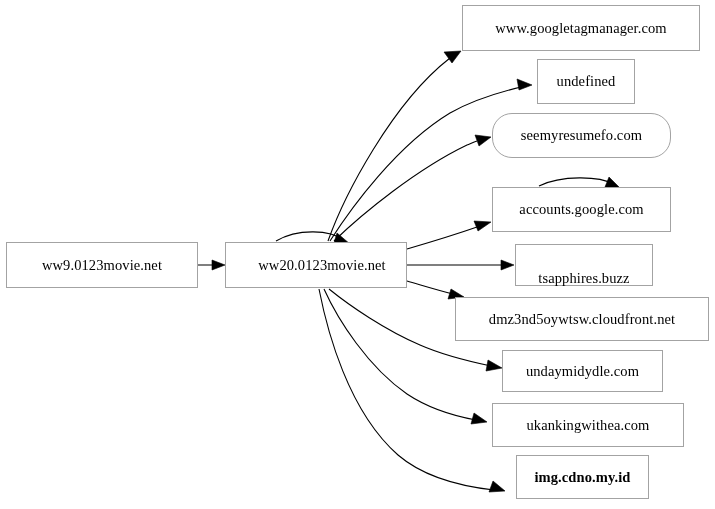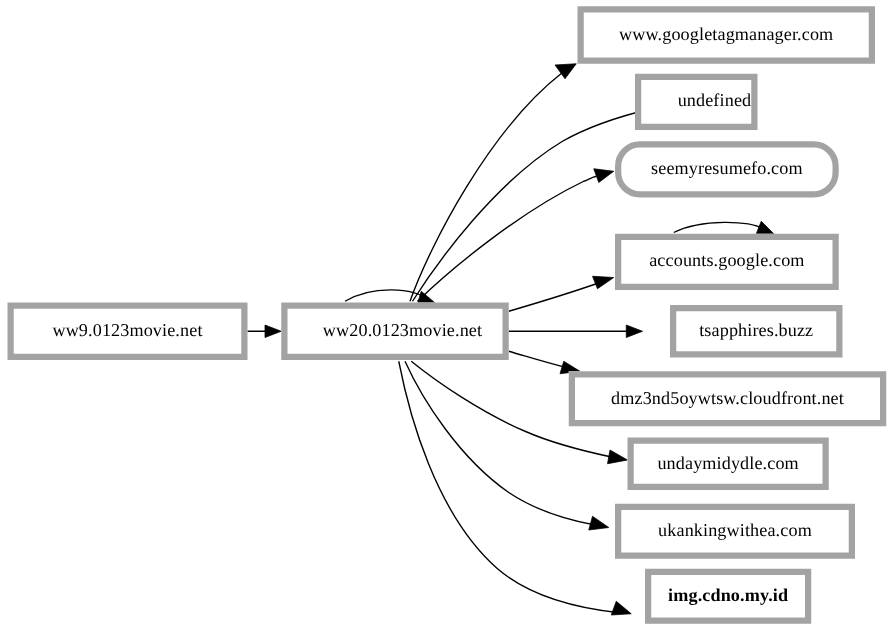--- a/index.html
+++ b/index.html
@@ -31,21 +31,21 @@
     stroke-width: 1.1;
   }
   .arrow-head {
     fill: #000000;
     stroke: #000000;
     stroke-width: 0.6;
   }
   .graph-node {
     position: absolute;
     box-sizing: border-box;
-    border: 5px solid #a3a3a3;
+    border: 1px solid #a3a3a3;
     background: #ffffff;
     display: flex;
     align-items: center;
     justify-content: center;
     color: #000000;
     font-size: 14.5px;
     line-height: 1;
     white-space: nowrap;
     letter-spacing: 0.1px;
   }
@@ -113,30 +113,30 @@
   <div id="node-layer">
       <div class="graph-node" style="left: 6px; top: 242px; width: 192px; height: 46px;">
         <span class="node-label">ww9.0123movie.net</span>
       </div>
       <div class="graph-node" style="left: 225px; top: 242px; width: 182px; height: 46px; padding-left: 12px;">
         <span class="node-label">ww20.0123movie.net</span>
       </div>
       <div class="graph-node" style="left: 462px; top: 5px; width: 238px; height: 46px;">
         <span class="node-label">www.googletagmanager.com</span>
       </div>
-      <div class="graph-node" style="left: 508px; top: 59px; width: 98px; height: 45px; justify-content: flex-end;">
+      <div class="graph-node" style="left: 537px; top: 59px; width: 98px; height: 45px;">
         <span class="node-label">undefined</span>
       </div>
       <div class="graph-node" style="left: 492px; top: 113px; width: 179px; height: 45px; border-radius: 20px;">
         <span class="node-label">seemyresumefo.com</span>
       </div>
       <div class="graph-node" style="left: 492px; top: 187px; width: 179px; height: 45px;">
         <span class="node-label">accounts.google.com</span>
       </div>
-      <div class="graph-node" style="left: 536px; top: 244px; width: 138px; height: 42px;">
+      <div class="graph-node" style="left: 515px; top: 244px; width: 138px; height: 42px; align-items: flex-end;">
         <span class="node-label">tsapphires.buzz</span>
       </div>
       <div class="graph-node" style="left: 455px; top: 297px; width: 254px; height: 44px;">
         <span class="node-label">dmz3nd5oywtsw.cloudfront.net</span>
       </div>
       <div class="graph-node" style="left: 502px; top: 350px; width: 161px; height: 42px;">
         <span class="node-label">undaymidydle.com</span>
       </div>
       <div class="graph-node" style="left: 492px; top: 403px; width: 192px; height: 44px;">
         <span class="node-label">ukankingwithea.com</span>

